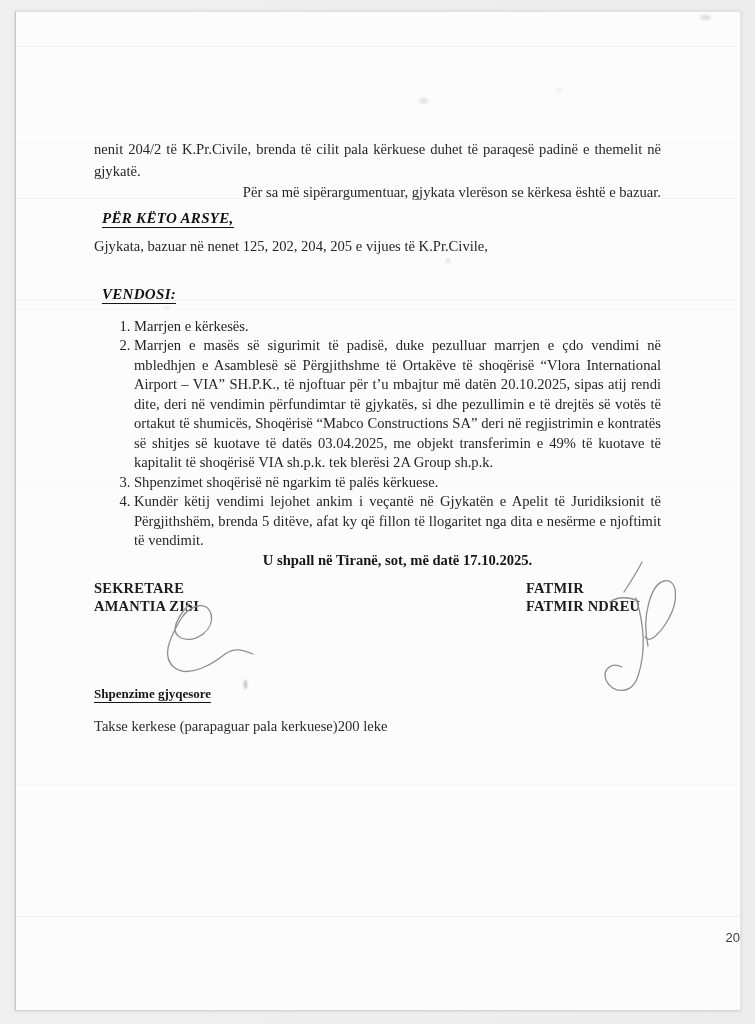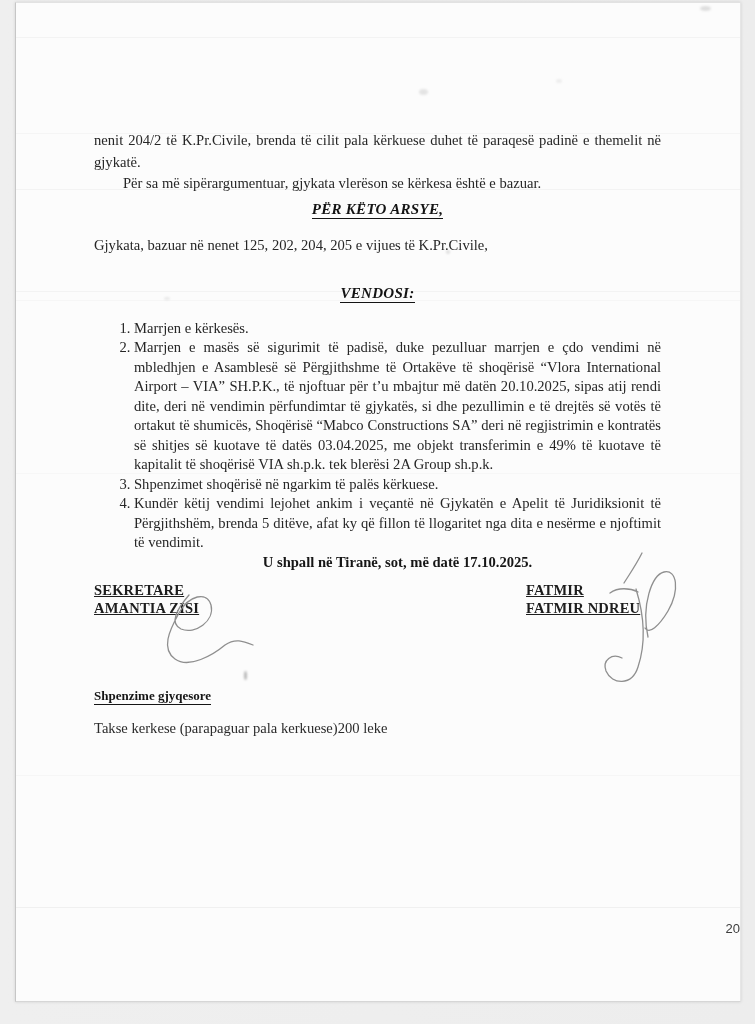--- a/index.html
+++ b/index.html
@@ -4,56 +4,56 @@
 <style>
   html,body{margin:0;padding:0;}
   body{
     width:755px;height:1024px;
     background:#ececec;
     font-family:"Liberation Serif","DejaVu Serif",serif;
     position:relative;overflow:hidden;
   }
   .scan-bg{position:absolute;inset:0;background:linear-gradient(90deg,#efefef 0,#ededed 100%);}
   .paper{
-    position:absolute;left:15px;top:2px;width:724px;height:998px;
+    position:absolute;left:15px;top:11px;width:724px;height:998px;
     background:#fcfcfc;
     border-left:1px solid #c6c6c6;
     border-top:1px solid #e2e2e2;
     border-bottom:1px solid #d6d6d6;
     border-right:1px solid #e6e6e6;
     box-shadow:0 0 3px rgba(0,0,0,.12);
   }
   .content{
     position:absolute;left:78px;top:127px;width:567px;
     color:#262626;font-size:14.6px;line-height:21.5px;
   }
   .content p{margin:0;}
   .justify{text-align:justify;}
-  .indented{text-indent:29px;}
+  .indented{text-indent:29px;text-align:right;}
   .center-head{
-    text-align:center;margin:16px;font-size:15px;line-height:20px;
+    margin:8px;font-size:15px;line-height:20px;
   }
   .head-reasons{margin-top:4px;}
   .head-basis{margin-top:17px;text-align:left;line-height:20px;}
   .head-vendosi{margin-top:28px;}
   .ul-bi{
     font-weight:bold;font-style:italic;color:#141414;
     border-bottom:1.6px solid #141414;padding-bottom:1px;
     letter-spacing:.3px;
   }
   ol.decision{
     margin:13px 0 0 0;padding:0 0 0 40px;
     list-style:decimal outside;line-height:19.5px;
   }
   ol.decision li{text-align:justify;margin:0;padding:0;}
   .announce{
     margin:0 0 0 40px !important;font-weight:bold;color:#161616;line-height:19.5px;text-align:center;
   }
   .sig-row{position:relative;height:42px;margin-top:10px;}
-  .sig-col{position:absolute;top:0;font-weight:bold;color:#1d1d1d;line-height:17.5px;font-size:14.5px;letter-spacing:.2px;text-decoration:underline;}
+  .sig-col{position:absolute;top:0;font-weight:bold;color:#1d1d1d;line-height:17.5px;font-size:14.5px;letter-spacing:.2px;}
   .sig-col.left{left:0;}
   .sig-col.right{left:432px;}
   .exp-head{margin-top:61px !important;font-size:13px;}
   .ul-b{font-weight:bold;color:#151515;border-bottom:1.5px solid #151515;padding-bottom:1px;}
   .exp-line{margin-top:11.5px !important;color:#2b2b2b;}
   .sig-svg{position:absolute;pointer-events:none;}
   .sig-svg.left-sig{left:125px;top:580px;}
   .sig-svg.right-sig{left:580px;top:540px;}
   .page-number{
     position:absolute;left:0;top:918px;width:100%;text-align:right;

